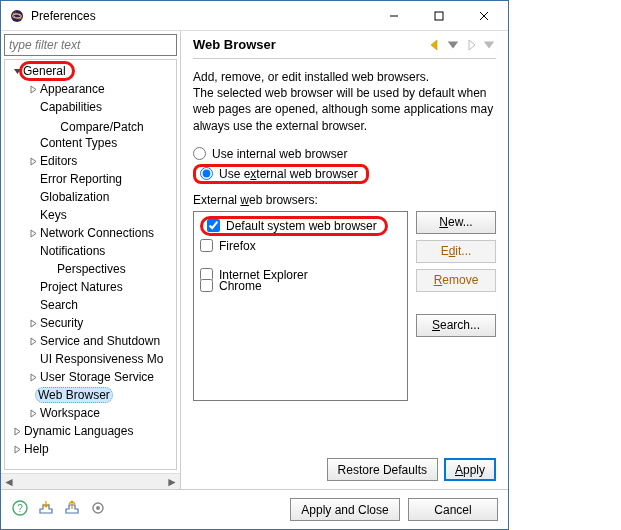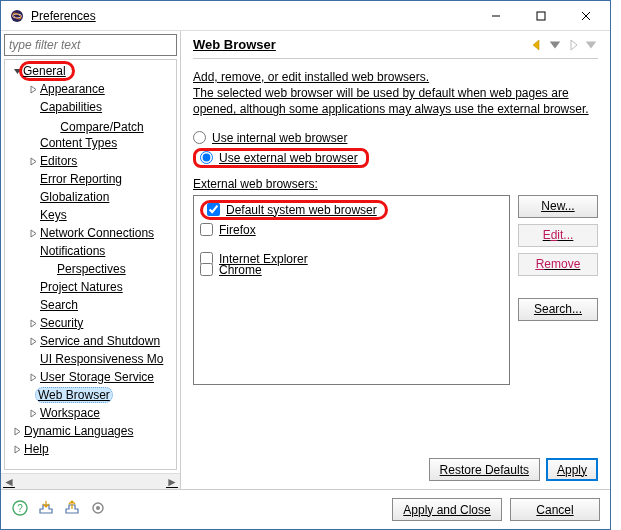--- a/index.html
+++ b/index.html
@@ -4,27 +4,26 @@
 <style>
   * { box-sizing: border-box; }
   body {
     margin: 0;
     font-family: "Segoe UI", Tahoma, sans-serif;
     font-size: 12px;
     background: #fff;
     color: #000;
   }
   .window {
-    width: 611px;
+    width: 509px;
     height: 530px;
     border: 1px solid #3a6ea5;
     background: #fff;
     display: flex;
     flex-direction: column;
-    text-decoration: underline;
   }
   .titlebar {
     height: 30px;
     background: #fff;
     display: flex;
     align-items: center;
     padding: 0 2px 0 8px;
     border-bottom: 1px solid #ddd;
   }
   .titlebar .app-icon {
@@ -184,21 +183,21 @@
   .side-btns { width: 80px; display:flex; flex-direction:column; gap:6px; }
   .btn {
     height: 23px;
     border:1px solid #8a8a8a;
     background: linear-gradient(#fdfdfd,#e8e8e8);
     font-size:12px;
     padding: 0 10px;
     cursor:pointer;
   }
   .btn:disabled {
-    color:#be185d;
+    color:#a16207;
     border-color:#c8c8c8;
     background:#f4f4f4;
     cursor:default;
   }
   .footer-row {
     margin-top:auto;
     display:flex;
     justify-content:flex-end;
     gap:6px;
     padding-top: 8px;

